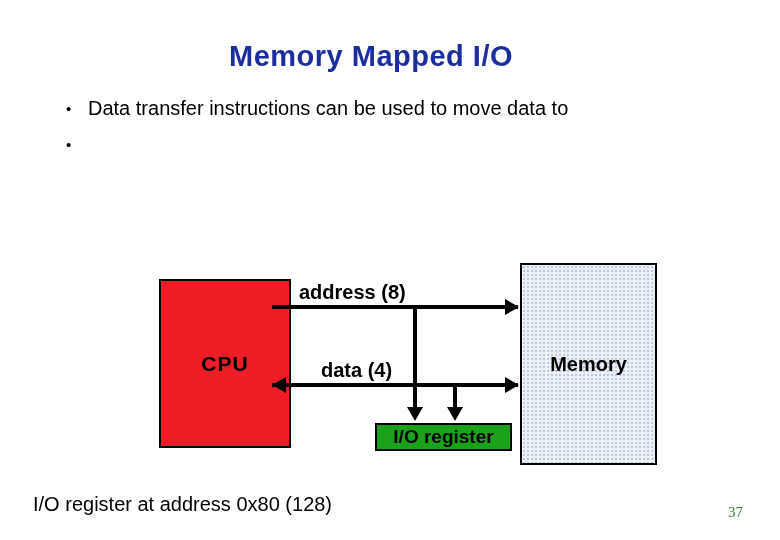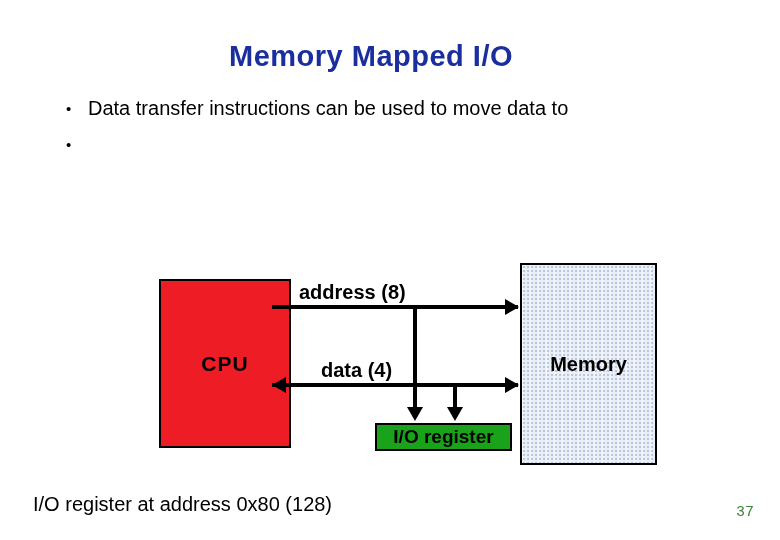--- a/index.html
+++ b/index.html
@@ -55,22 +55,22 @@
 
   .bus-label{position:absolute;font-weight:bold;font-size:20px;color:#000;white-space:nowrap;}
   .addr-label{left:299px;top:281px;}
   .data-label{left:321px;top:359px;}
 
   .caption{
     position:absolute;left:33px;top:493px;width:740px;text-align:left;
     font-weight:normal;font-size:20px;color:#000;
   }
   .page-num{
-    position:absolute;left:728px;top:504px;width:34px;text-align:center;
-    font-family:Liberation Mono, monospace;font-size:15px;color:#38853a;
+    position:absolute;left:728px;top:504px;width:34px;
+    font-family:Liberation Serif, serif;font-size:15px;color:#38853a;
   }
 </style>
 </head>
 <body>
 
 <div class="slide">
 
   <div class="title">Memory Mapped I/O</div>
 
   <div class="bullets">

